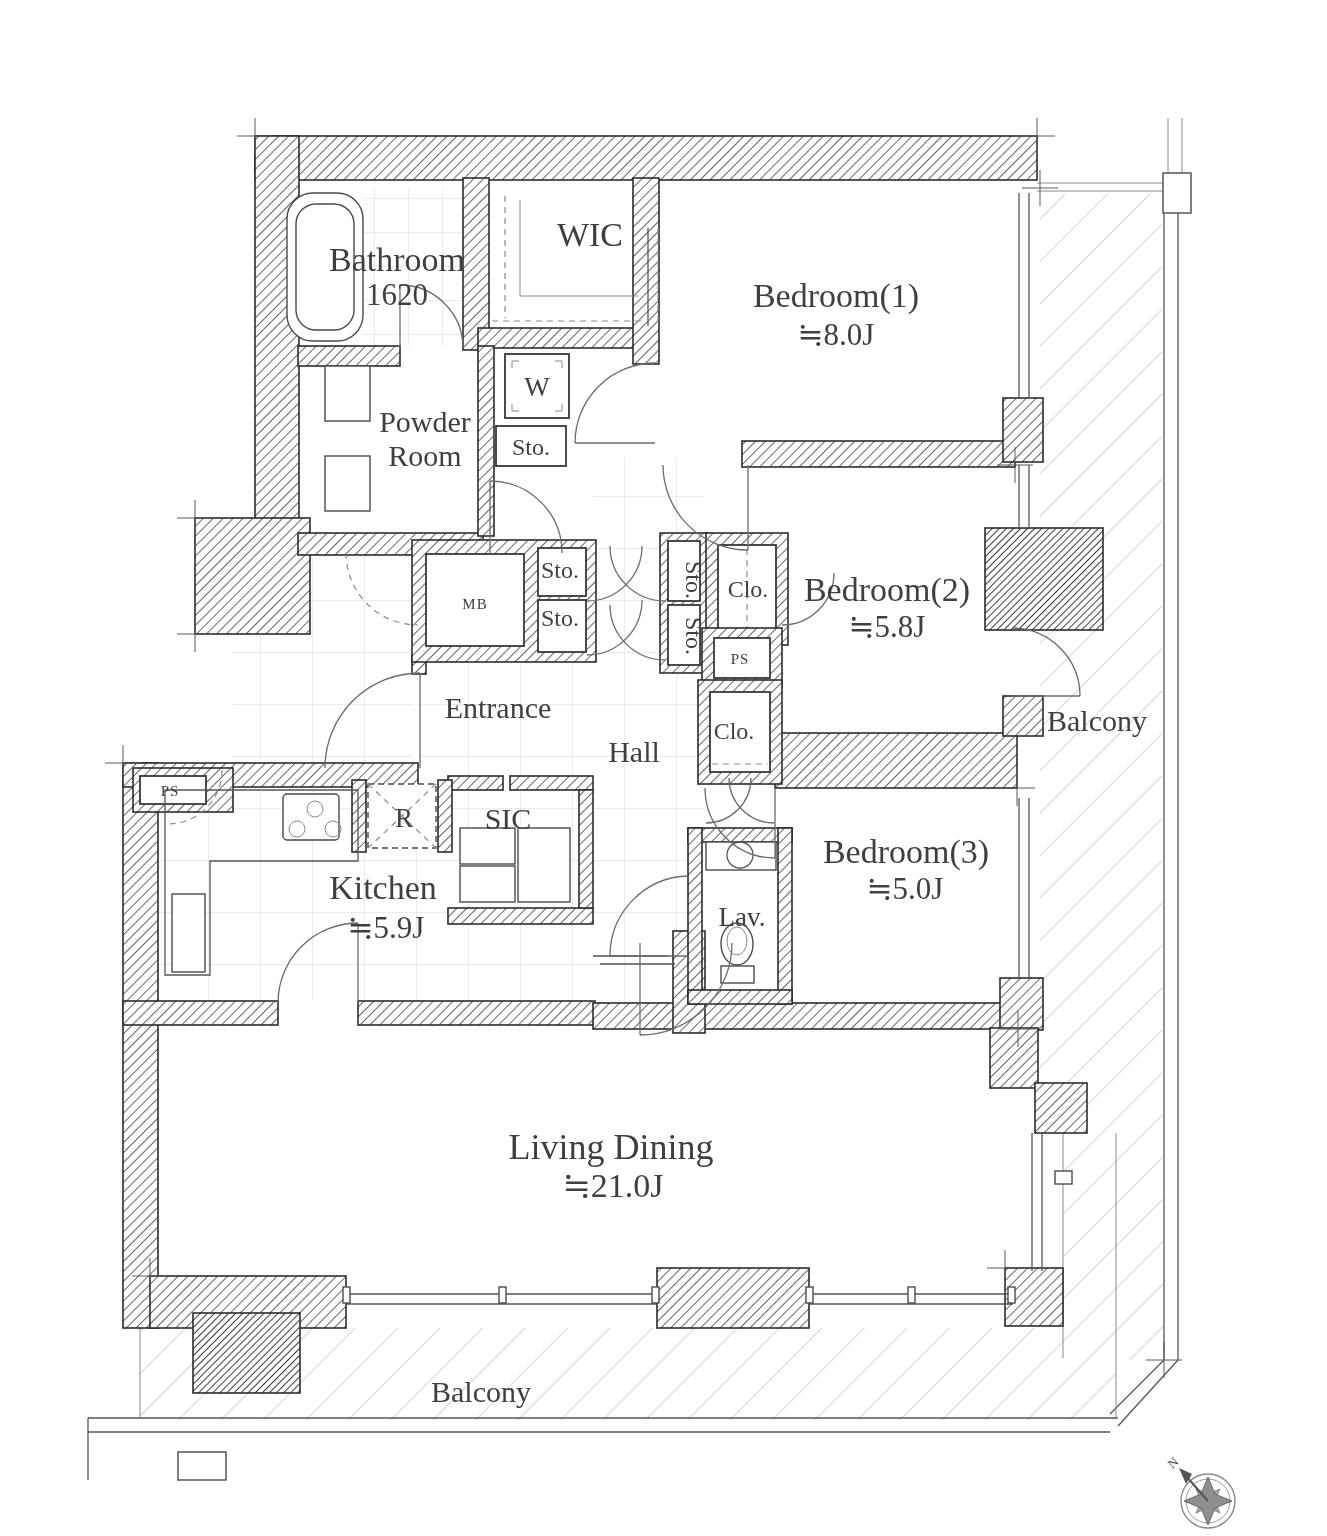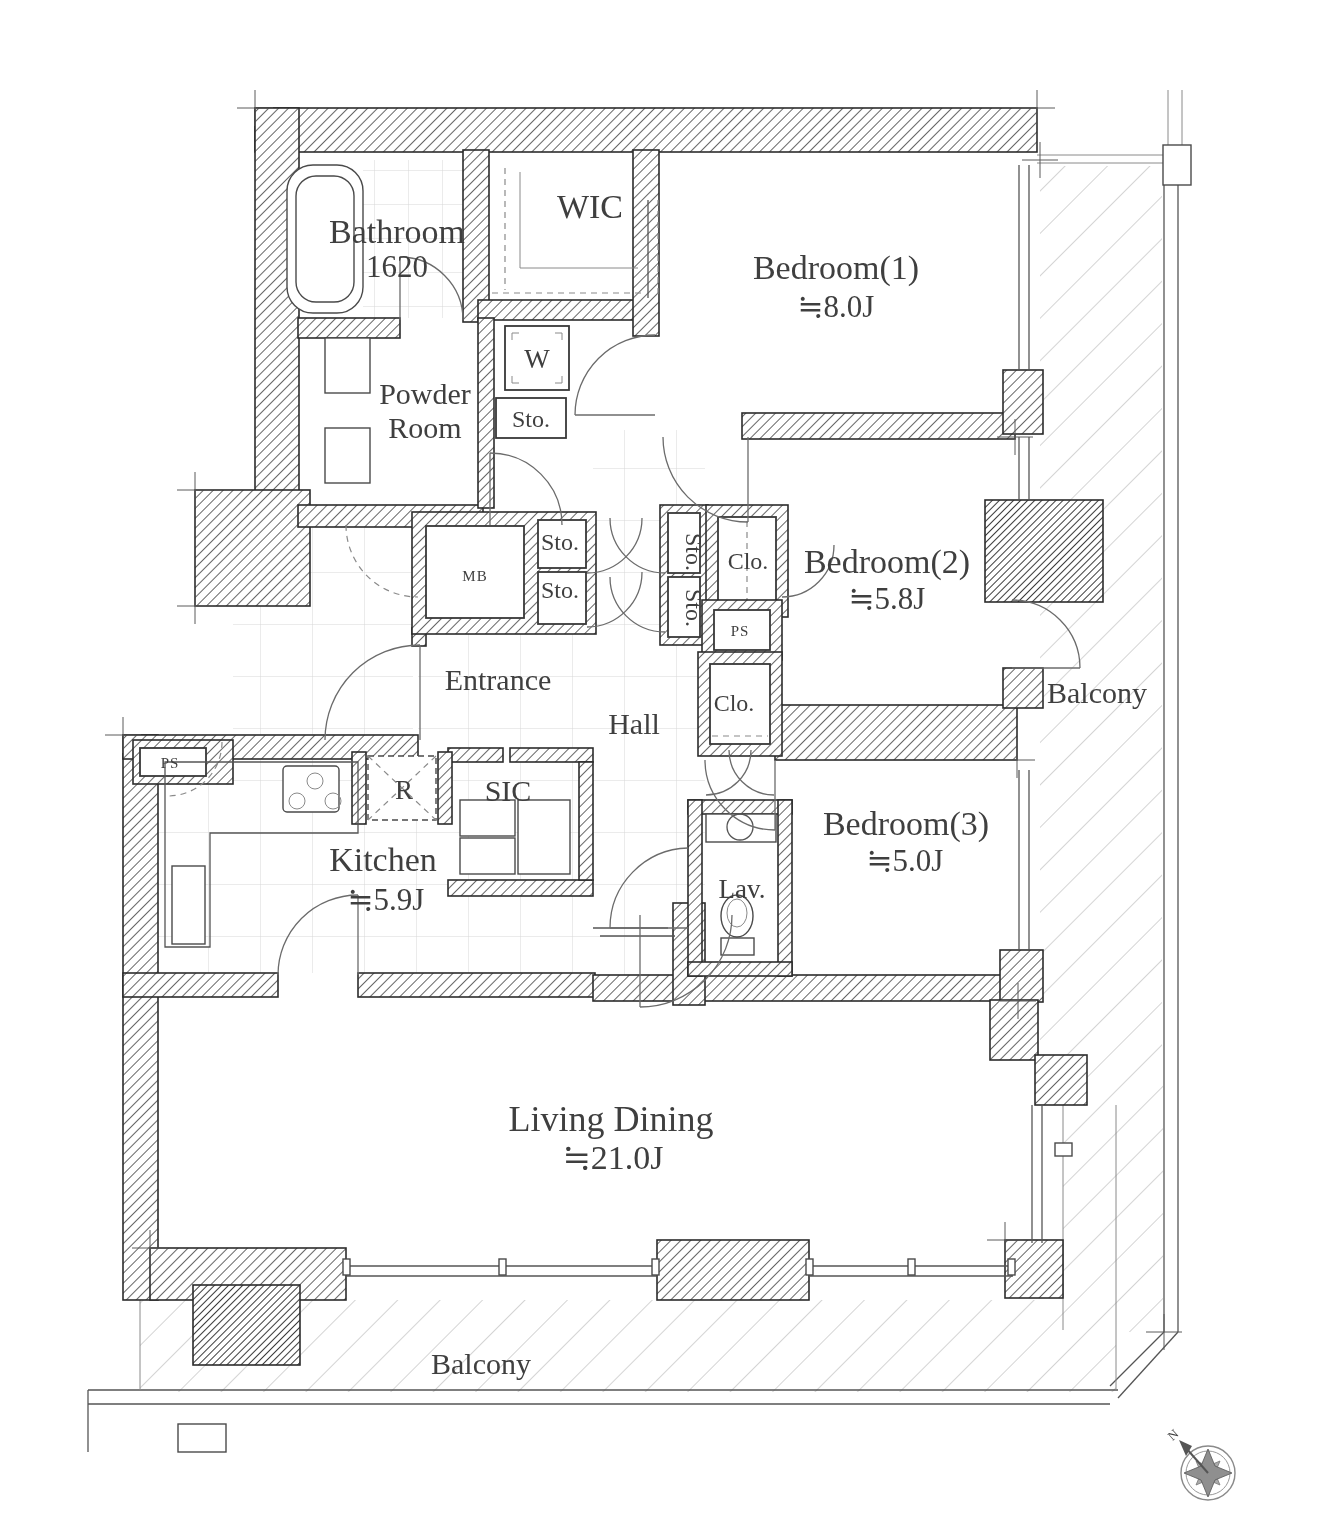--- a/index.html
+++ b/index.html
@@ -1,16 +1,16 @@
 <!DOCTYPE html>
 <html><head>
 <meta charset="utf-8">
 <style>
   html,body{margin:0;padding:0;background:#ffffff;}
-  #stage{position:relative;width:1327px;height:1504px;background:#ffffff;overflow:hidden;}
+  #stage{position:relative;width:1327px;height:1504px;background:#ffffff;overflow:hidden;margin-top:28px;}
   svg{display:block;}
   text{font-family:"Liberation Serif","DejaVu Serif",serif;fill:#3f3f3f;}
   .t36{font-size:36px;}
   .t34{font-size:34px;}
   .t31{font-size:31px;}
   .t30{font-size:30px;}
   .t27{font-size:27px;}
   .t24{font-size:24px;}
   .t15{font-size:15px;letter-spacing:1px;}
   .t13{font-size:13px;}

